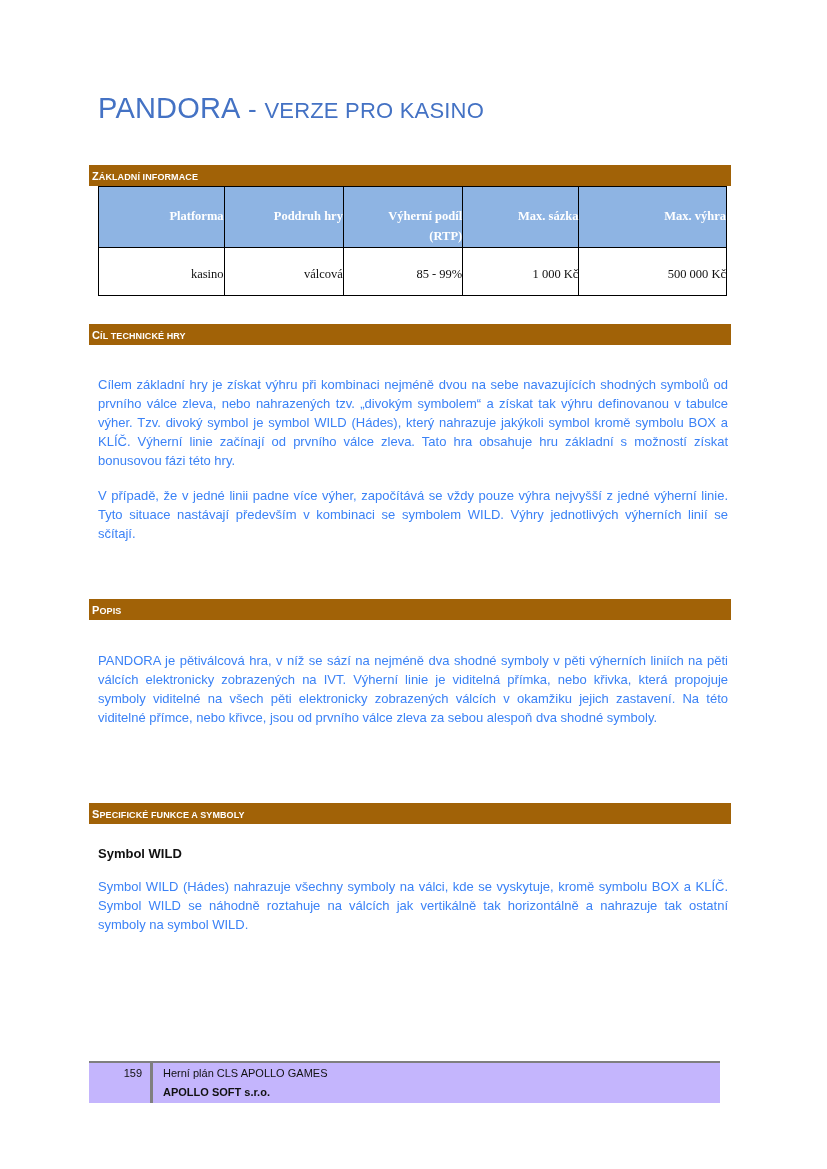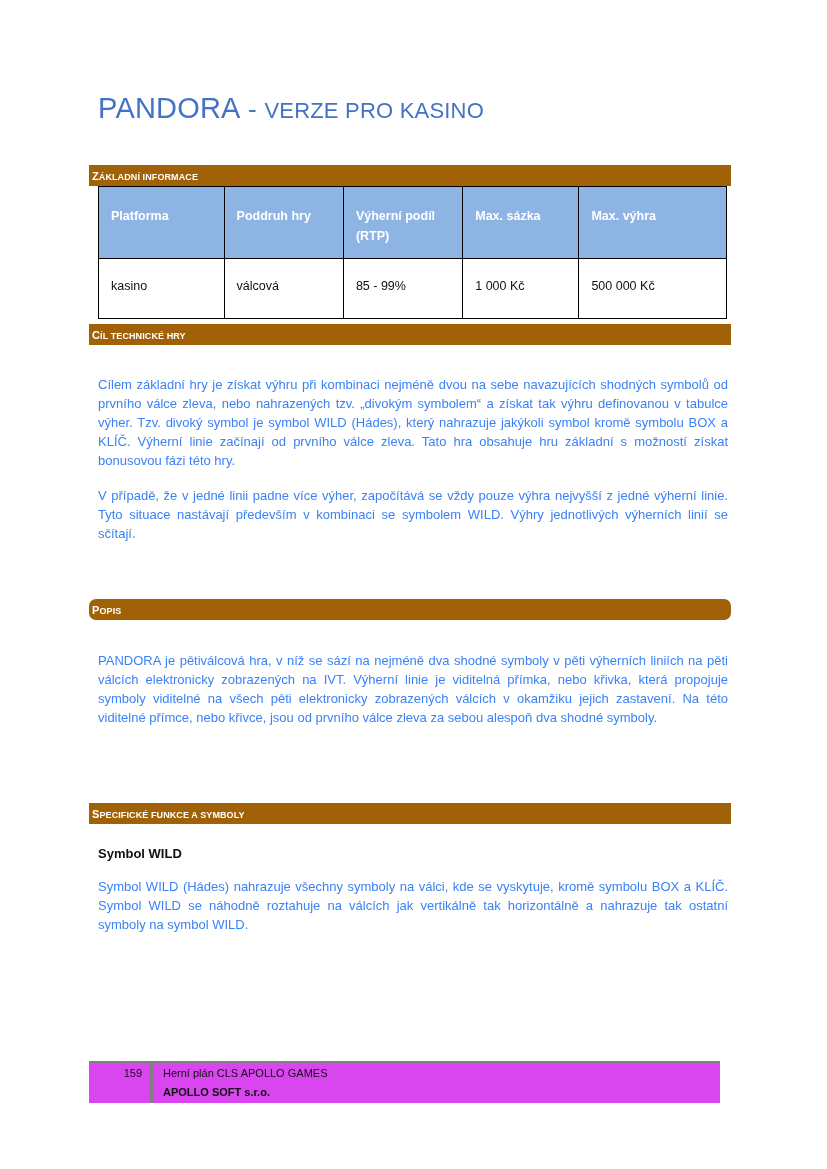--- a/index.html
+++ b/index.html
@@ -24,21 +24,21 @@
       letter-spacing: 0.1px;
     }
     .section-bar .first { font-size: 11px; }
 
     .info-table {
       position: absolute; left: 98px; top: 186px; width: 629px;
       border-collapse: collapse; table-layout: fixed;
       font-size: 12.5px;
     }
     .info-table th, .info-table td {
-      border: 1.5px solid #000; text-align: left; padding: 12px;
+      border: 1.5px solid #000; text-align: right; padding: 0; font-family: Liberation Serif, serif;
     }
     .info-table th {
       background: #8eb4e3; color: #ffffff; font-weight: bold;
       height: 61px; vertical-align: top; padding-top: 19px; box-sizing: border-box;
       line-height: 20px; font-size: 12.5px;
     }
     .info-table td {
       height: 41px; vertical-align: middle; padding-top: 6px; color: #111;
     }
 
@@ -47,21 +47,21 @@
       font-size: 13px; line-height: 19px; text-align: justify; color: #3b82f6;
       margin: 0;
     }
     .subheading {
       position: absolute; left: 98px; top: 846px;
       font-size: 13px; font-weight: bold; color: #111;
     }
 
     .footer {
       position: absolute; left: 89px; top: 1061px; width: 631px; height: 42px;
-      background: #d946ef; border-top: 2px solid #7f7f7f; box-sizing: border-box;
+      background: #c4b5fd; border-top: 2px solid #7f7f7f; box-sizing: border-box;
       font-size: 11px; color: #111;
     }
     .footer .page-num {
       position: absolute; left: 0; top: 0; width: 64px; height: 40px;
       border-right: 3px solid #7f7f7f; box-sizing: border-box;
       text-align: right; padding-right: 8px; padding-top: 4px;
     }
     .footer .line1 { position: absolute; left: 74px; top: 4px; }
     .footer .line2 { position: absolute; left: 74px; top: 23px; font-weight: bold; }
   </style>
@@ -107,21 +107,21 @@
   </tbody>
 </table>
 
 <div class="section-bar" style="top:324px;">
   <span class="first">C</span><span>íl technické hry</span>
 </div>
 
 <p class="para" style="top:375px;">Cílem základní hry je získat výhru při kombinaci nejméně dvou na sebe navazujících shodných symbolů od prvního válce zleva, nebo nahrazených tzv. „divokým symbolem“ a získat tak výhru definovanou v tabulce výher. Tzv. divoký symbol je symbol WILD (Hádes), který nahrazuje jakýkoli symbol kromě symbolu BOX a KLÍČ. Výherní linie začínají od prvního válce zleva. Tato hra obsahuje hru základní s možností získat bonusovou fázi této hry.</p>
 <p class="para" style="top:486px;">V případě, že v jedné linii padne více výher, započítává se vždy pouze výhra nejvyšší z jedné výherní linie. Tyto situace nastávají především v kombinaci se symbolem WILD. Výhry jednotlivých výherních linií se sčítají.</p>
 
-<div class="section-bar" style="top:599px;border-radius:7px;">
+<div class="section-bar" style="top:599px;">
   <span class="first">P</span><span>opis</span>
 </div>
 
 <p class="para" style="top:651px;">PANDORA je pětiválcová hra, v níž se sází na nejméně dva shodné symboly v pěti výherních liniích na pěti válcích elektronicky zobrazených na IVT. Výherní linie je viditelná přímka, nebo křivka, která propojuje symboly viditelné na všech pěti elektronicky zobrazených válcích v okamžiku jejich zastavení. Na této viditelné přímce, nebo křivce, jsou od prvního válce zleva za sebou alespoň dva shodné symboly.</p>
 
 <div class="section-bar" style="top:803px;">
   <span class="first">S</span><span>pecifické funkce a symboly</span>
 </div>
 
 <div class="subheading">Symbol WILD</div>

